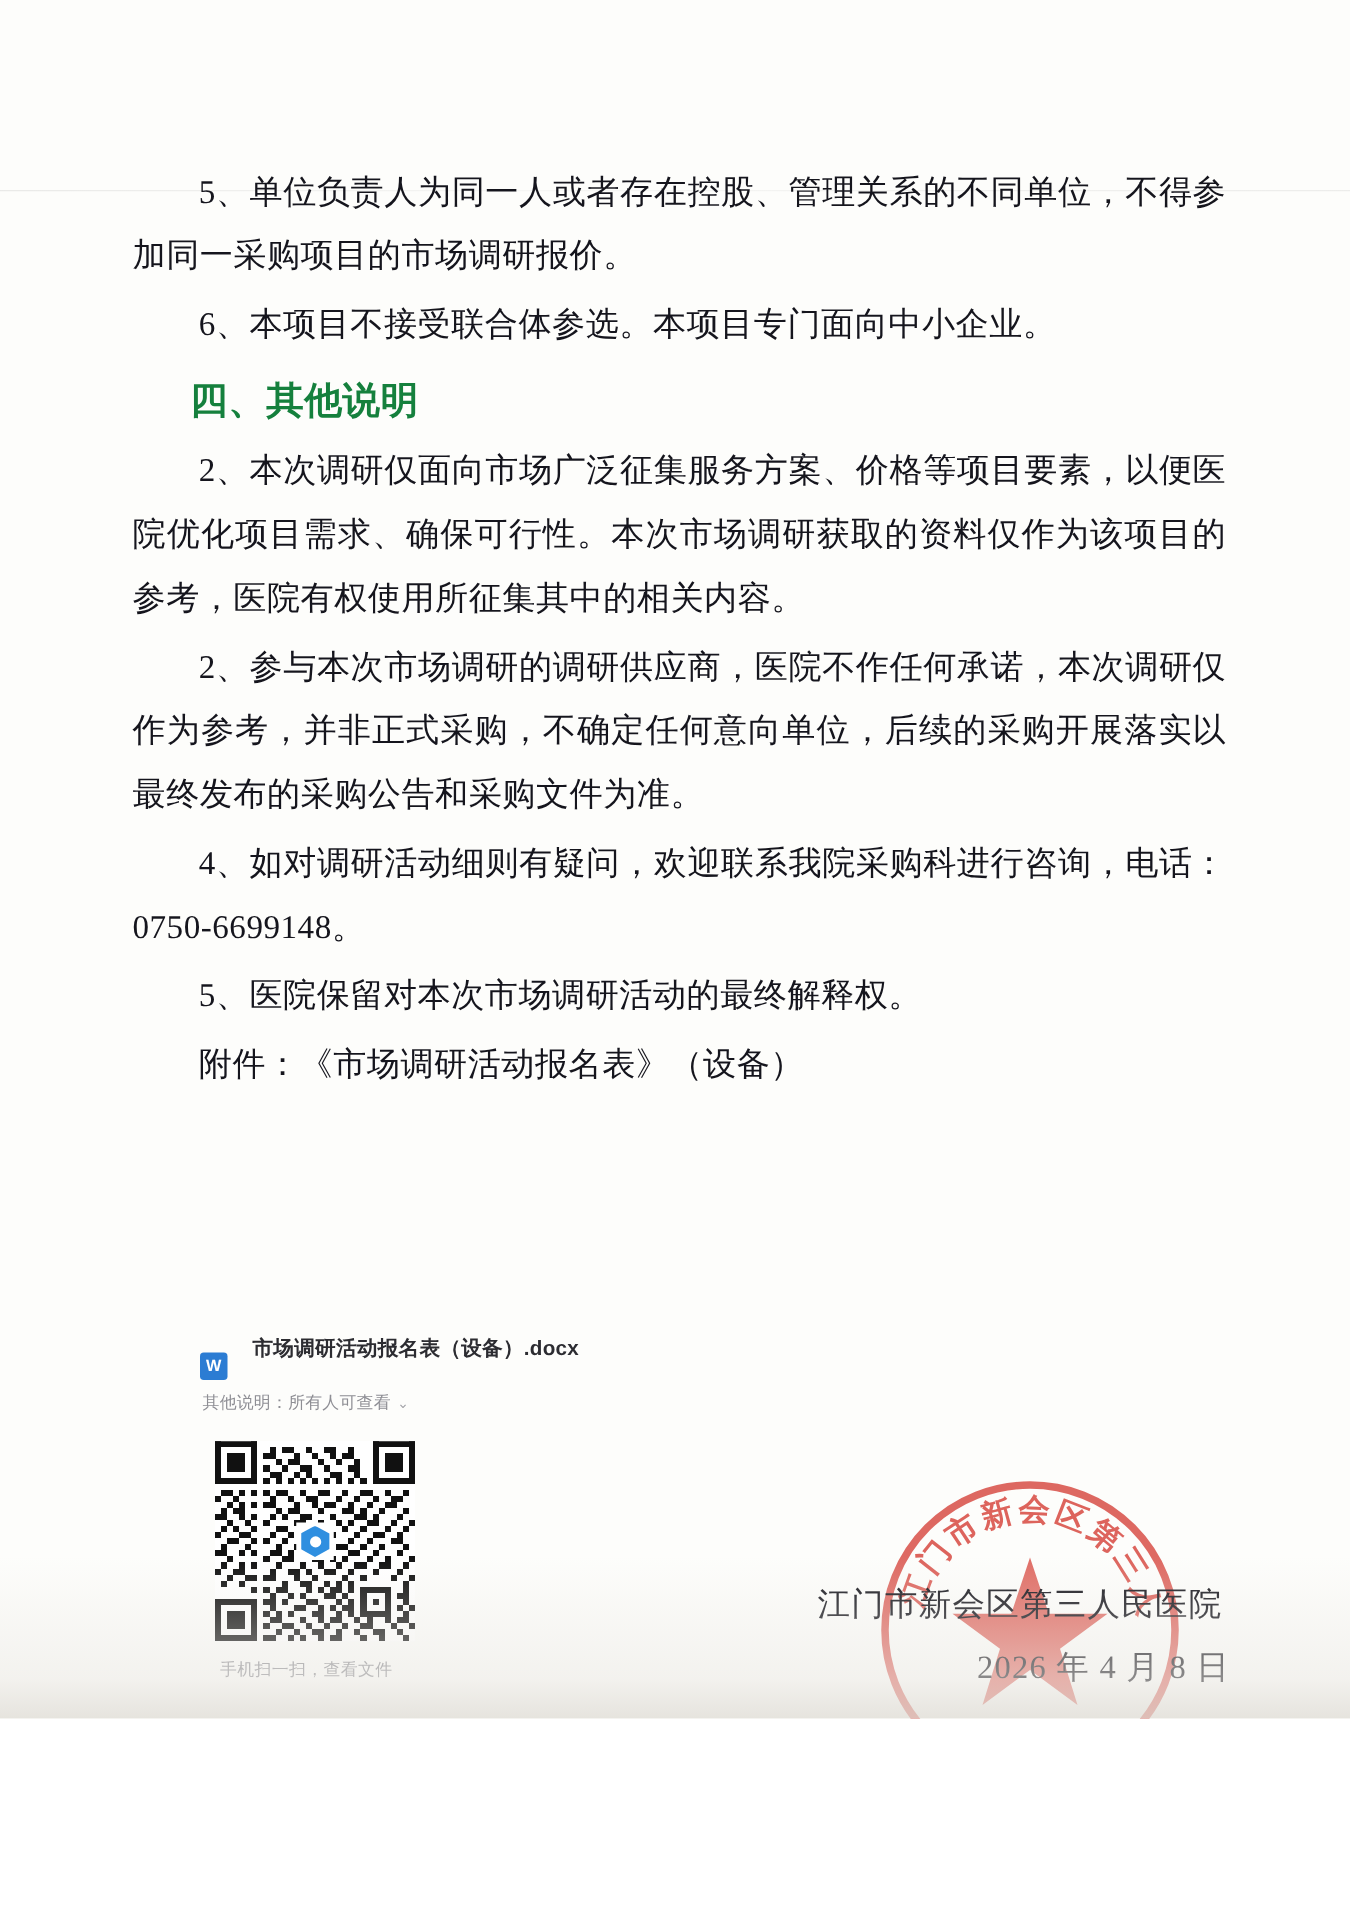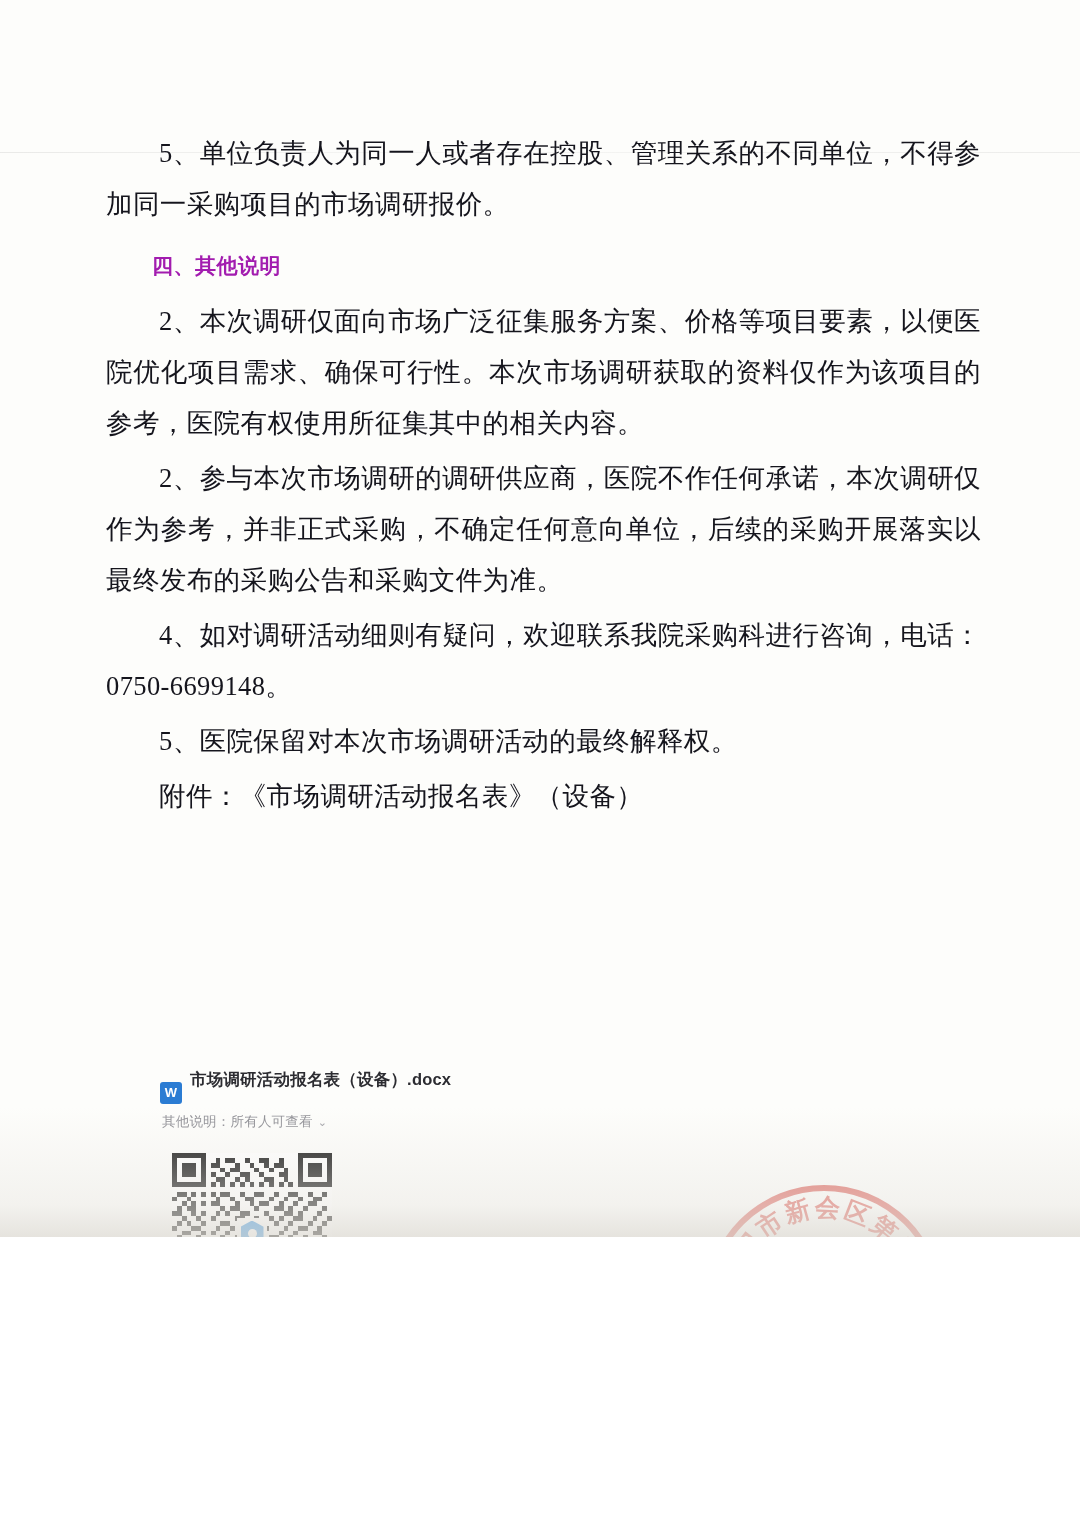--- a/index.html
+++ b/index.html
@@ -7,21 +7,21 @@
     padding: 0;
     background: #ffffff;
   }
   body {
     font-family: "Liberation Serif", "DejaVu Serif", serif;
     color: #1b1b23;
   }
   .page {
     position: relative;
     width: 1080px;
-    height: 1237px;
+    height: 1375px;
     background: #fdfdfb;
     overflow: hidden;
   }
   
   .scan-line {
     position: absolute;
     left: 0;
     right: 0;
     top: 152px;
     height: 1px;
@@ -45,38 +45,38 @@
     margin: 0 0 4px 0;
     font-size: 26.5px;
     line-height: 51px;
     letter-spacing: 0.4px;
     text-align: justify;
     text-indent: 53px;
     color: #15151d;
   }
   h2.section {
     margin: 10px 0 4px 0;
-    font-size: 21px;
+    font-size: 30px;
     line-height: 52px;
     letter-spacing: .5px;
     text-indent: 46px;
     font-weight: bold;
-    color: #a21caf;
+    color: #15803d;
   }
   
   .attachment {
     position: absolute;
     left: 160px;
     top: 1068px;
     width: 330px;
   }
   .att-head {
     display: flex;
     align-items: flex-start;
-    gap: 8px;
+    gap: 20px;
   }
   .word-icon {
     width: 22px;
     height: 22px;
     background: #2b7cd3;
     border-radius: 3px;
     flex: 0 0 auto;
     position: relative;
     margin-top: 14px;
   }
@@ -200,20 +200,21 @@
 </head>
 <body>
 
 <div class="page">
 
   <div class="scan-line"></div>
 
   <div class="content">
 
     <p class="para">5、单位负责人为同一人或者存在控股、管理关系的不同单位，不得参加同一采购项目的市场调研报价。</p>
+    <p class="para">6、本项目不接受联合体参选。本项目专门面向中小企业。</p>
 
     <h2 class="section">四、其他说明</h2>
 
     <p class="para">2、本次调研仅面向市场广泛征集服务方案、价格等项目要素，以便医院优化项目需求、确保可行性。本次市场调研获取的资料仅作为该项目的参考，医院有权使用所征集其中的相关内容。</p>
     <p class="para">2、参与本次市场调研的调研供应商，医院不作任何承诺，本次调研仅作为参考，并非正式采购，不确定任何意向单位，后续的采购开展落实以最终发布的采购公告和采购文件为准。</p>
     <p class="para">4、如对调研活动细则有疑问，欢迎联系我院采购科进行咨询，电话：0750-6699148。</p>
     <p class="para">5、医院保留对本次市场调研活动的最终解释权。</p>
 
     <p class="para">附件：《市场调研活动报名表》（设备）</p>
   </div>

